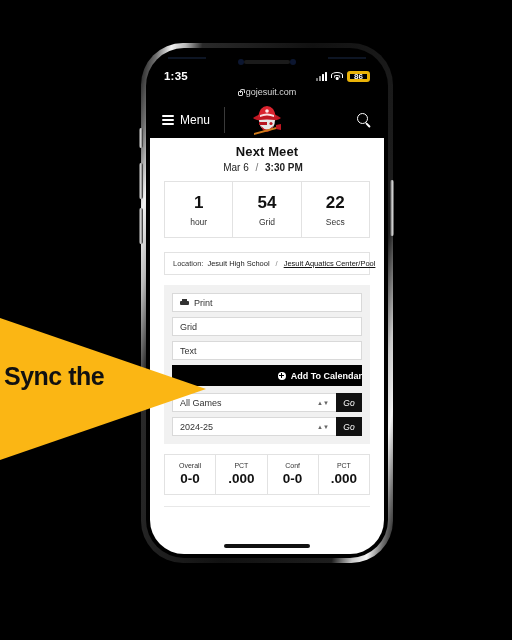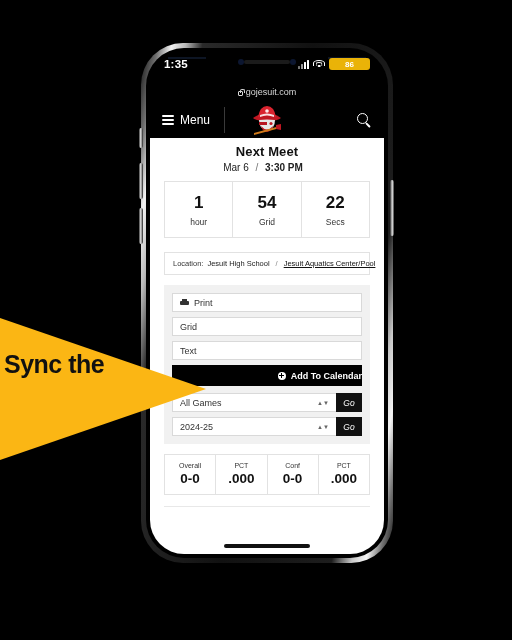--- a/index.html
+++ b/index.html
@@ -93,21 +93,21 @@
   }
   #ear-l { left: 18px; width: 38px; }
   #ear-r { right: 18px; width: 38px; }
 
   
   #status-bar {
     position: relative;
     height: 30px;
     color: #ffffff;
     display: flex;
-    align-items: flex-start;
+    align-items: flex-end;
     padding: 6px 14px 0 14px;
     font-size: 11px;
     font-weight: bold;
     z-index: 8;
   }
   #status-time { width: 56px; text-align: left; letter-spacing: .2px; font-size: 11.5px;}
   #status-right {
     margin-left: auto;
     display: flex;
     align-items: center;
@@ -119,22 +119,22 @@
   .bars i:nth-child(2){height:5px; background:#999;}
   .bars i:nth-child(3){height:7px;}
   .bars i:nth-child(4){height:9px;}
   .wifi { position: relative; width: 12px; height: 9px; }
   .wifi span { position:absolute; left:50%; transform:translateX(-50%); border:1.4px solid #fff; border-bottom:none; border-radius:50% 50% 0 0; }
   .wifi span:nth-child(1){ width:12px; height:6px; top:0; }
   .wifi span:nth-child(2){ width:7px; height:3.5px; top:2.6px; }
   .wifi span:nth-child(3){ width:2.6px; height:2.6px; top:5.4px; border-radius:50%; background:#fff; border:none;}
   .battery {
     display:flex; align-items:center;
-    border:6px solid #eab308; border-radius: 3px;
-    padding: 0 10px; height: 11px; min-width: 21px;
+    border:3px solid #eab308; border-radius: 3px;
+    padding: 0 4px; height: 11px; min-width: 21px;
     justify-content:center;
     font-size: 8px; font-weight: bold; color:#fff;
   }
 
   
   #url-bar {
     height: 20px;
     display:flex; align-items:center; justify-content:center;
     gap: 3px;
     color: #d8d8d8;
@@ -366,21 +366,21 @@
     left: -6px;
     top: 316px;
     width: 212px;
     height: 146px;
     z-index: 40;
   }
   #callout svg { display:block; }
   #callout-text {
     position:absolute;
     left: 10px;
-    top: 36px;
+    top: 48px;
     width: 150px;
     color: #111;
     font-weight: bold;
     font-size: 25px;
     line-height: 1.0;
     letter-spacing: -0.5px;
     font-family: "Liberation Sans", sans-serif;
   }
 </style>
 </head>

